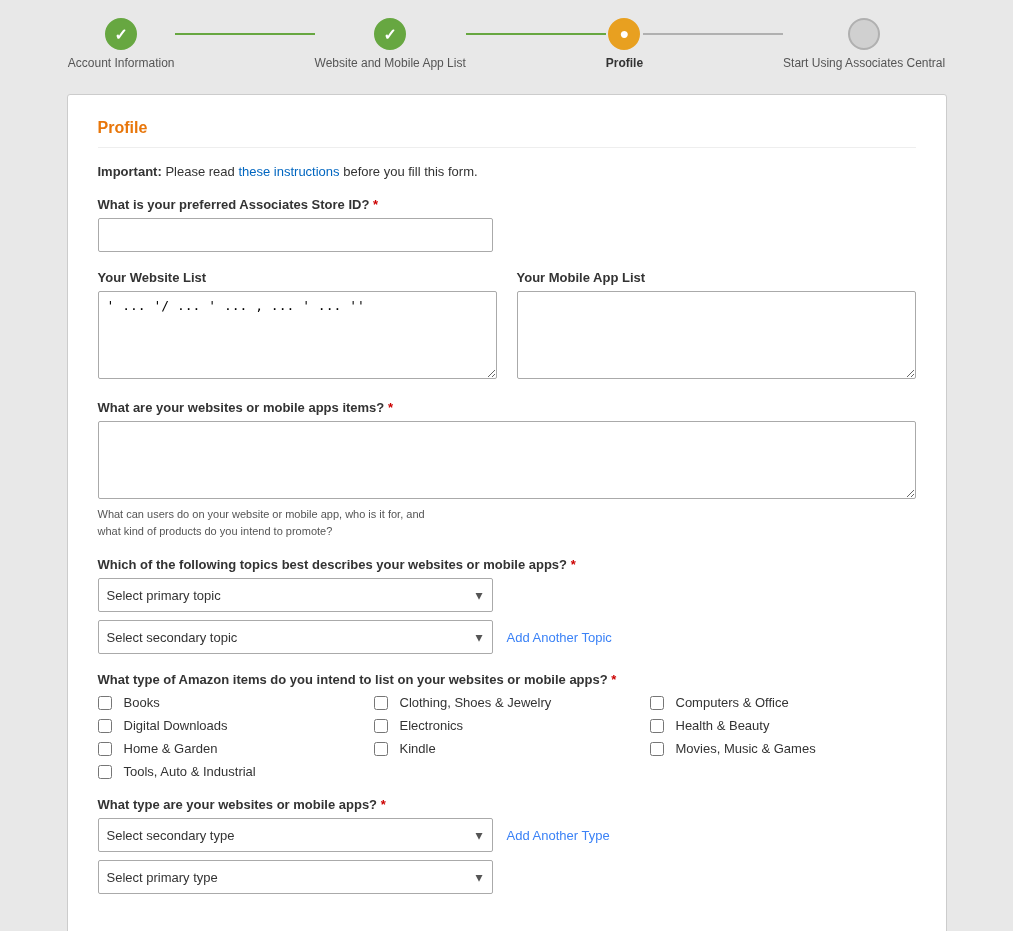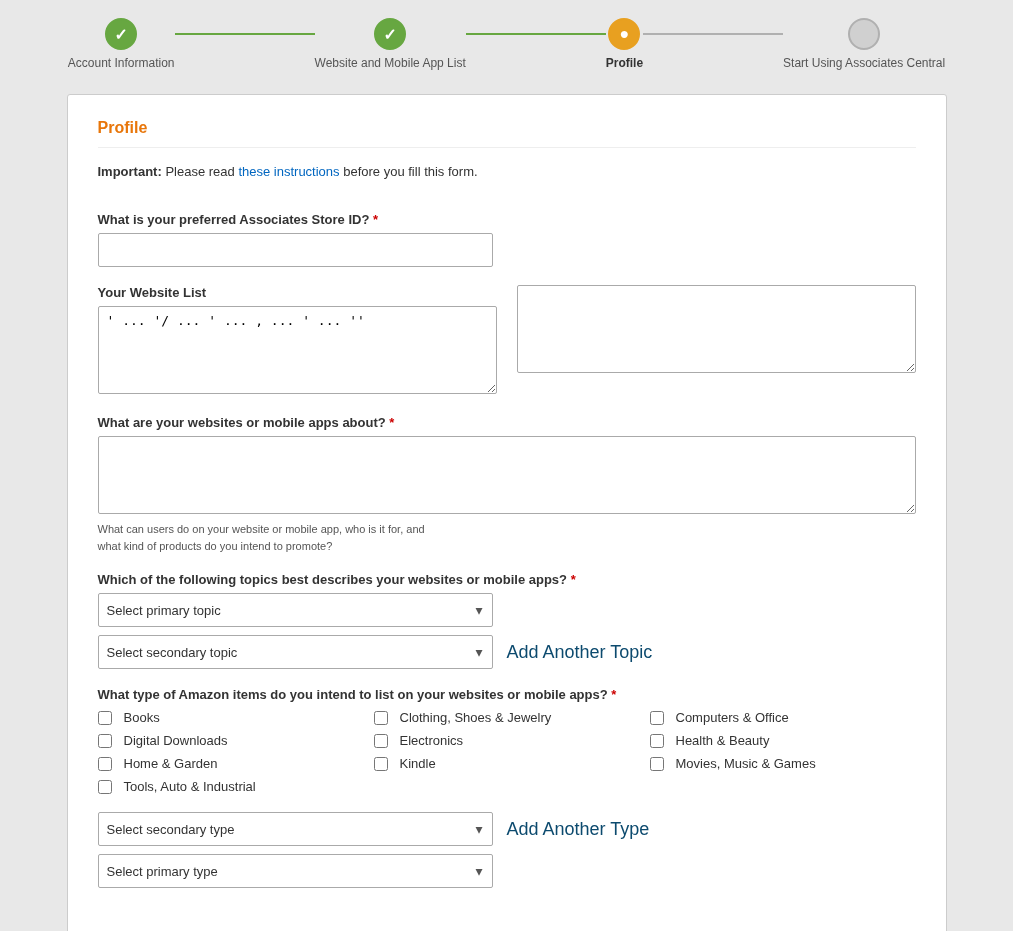--- a/index.html
+++ b/index.html
@@ -87,21 +87,21 @@
       font-size: 16px;
       font-weight: bold;
       color: #e8760a;
       margin-bottom: 16px;
       border-bottom: 1px solid #eee;
       padding-bottom: 10px;
     }
 
     .important-note {
       font-size: 13px;
-      margin-bottom: 33px;
+      margin-bottom: 18px;
     }
     .important-note strong { font-weight: bold; }
     .important-note a { color: #0066c0; text-decoration: none; }
 
     .field-label {
       font-size: 13px;
       font-weight: bold;
       margin-bottom: 6px;
       display: block;
     }
@@ -178,22 +178,22 @@
       font-size: 14px;
     }
 
     .topic-row {
       display: flex;
       align-items: center;
       gap: 14px;
       margin-bottom: 8px;
     }
     .add-link {
-      color: #0c4a6e;
-      font-size: 18px;
+      color: #3b82f6;
+      font-size: 13px;
       cursor: pointer;
       text-decoration: none;
       white-space: nowrap;
     }
 
     
     .checkbox-section { margin-bottom: 18px; }
     .checkbox-grid {
       display: grid;
       grid-template-columns: 1fr 1fr 1fr;
@@ -262,27 +262,28 @@
     </label>
     <input type="text" class="text-input" style="max-width: 395px;">
   </div>
 
   <div class="two-col">
     <div class="col">
       <label class="field-label">Your Website List</label>
       <textarea class="textarea" style="height: 88px;">' ... '/ ... ' ... , ... ' ... ''</textarea>
     </div>
     <div class="col">
+      <label class="field-label">Your Mobile App List</label>
       <textarea class="textarea" style="height: 88px;"></textarea>
     </div>
   </div>
 
   <div class="form-section">
     <label class="field-label">
-      <span>What are your websites or mobile apps about?</span>
+      <span>What are your websites or mobile apps items?</span>
       <span class="required">*</span>
     </label>
     <textarea class="textarea textarea-large" style="height: 78px;"></textarea>
     <div class="hint-text">
       <span>What can users do on your website or mobile app, who is it for, and</span><br>
       <span>what kind of products do you intend to promote?</span>
     </div>
   </div>
 
   <div class="form-section">
@@ -350,20 +351,24 @@
         <span>Movies, Music &amp; Games</span>
       </label>
       <label class="checkbox-item">
         <input type="checkbox" style="">
         <span>Tools, Auto &amp; Industrial</span>
       </label>
     </div>
   </div>
 
   <div class="form-section">
+    <label class="field-label">
+      <span>What type are your websites or mobile apps?</span>
+      <span class="required">*</span>
+    </label>
     <div class="topic-row">
       <div class="select-wrap">
         <select>
           <option value="">Select secondary type</option>
         </select>
       </div>
       <a href="#" class="add-link">Add Another Type</a>
     </div>
     <div class="topic-row">
       <div class="select-wrap">

